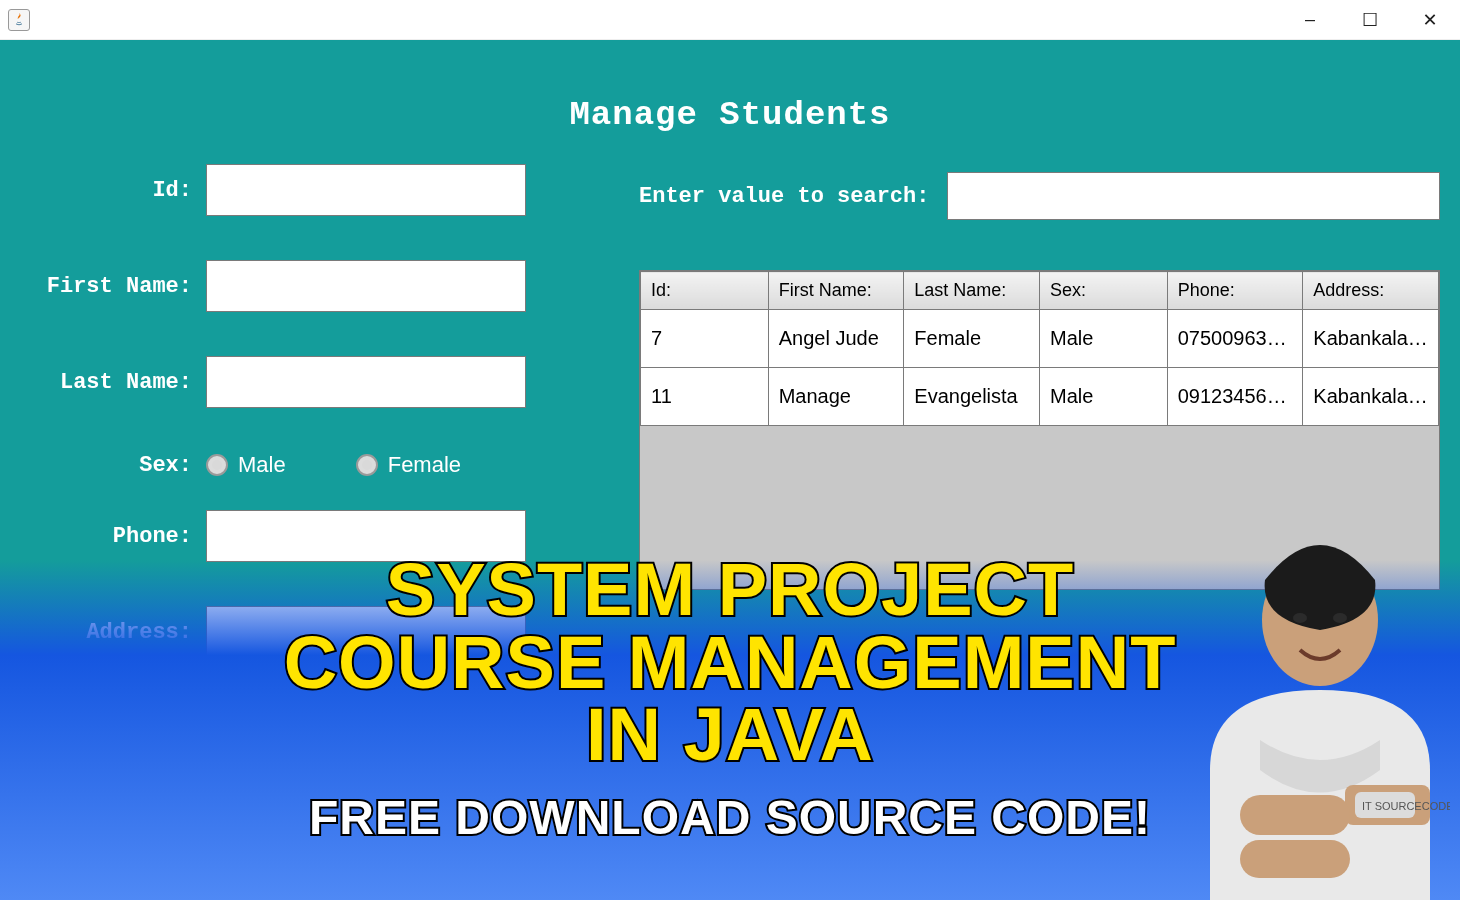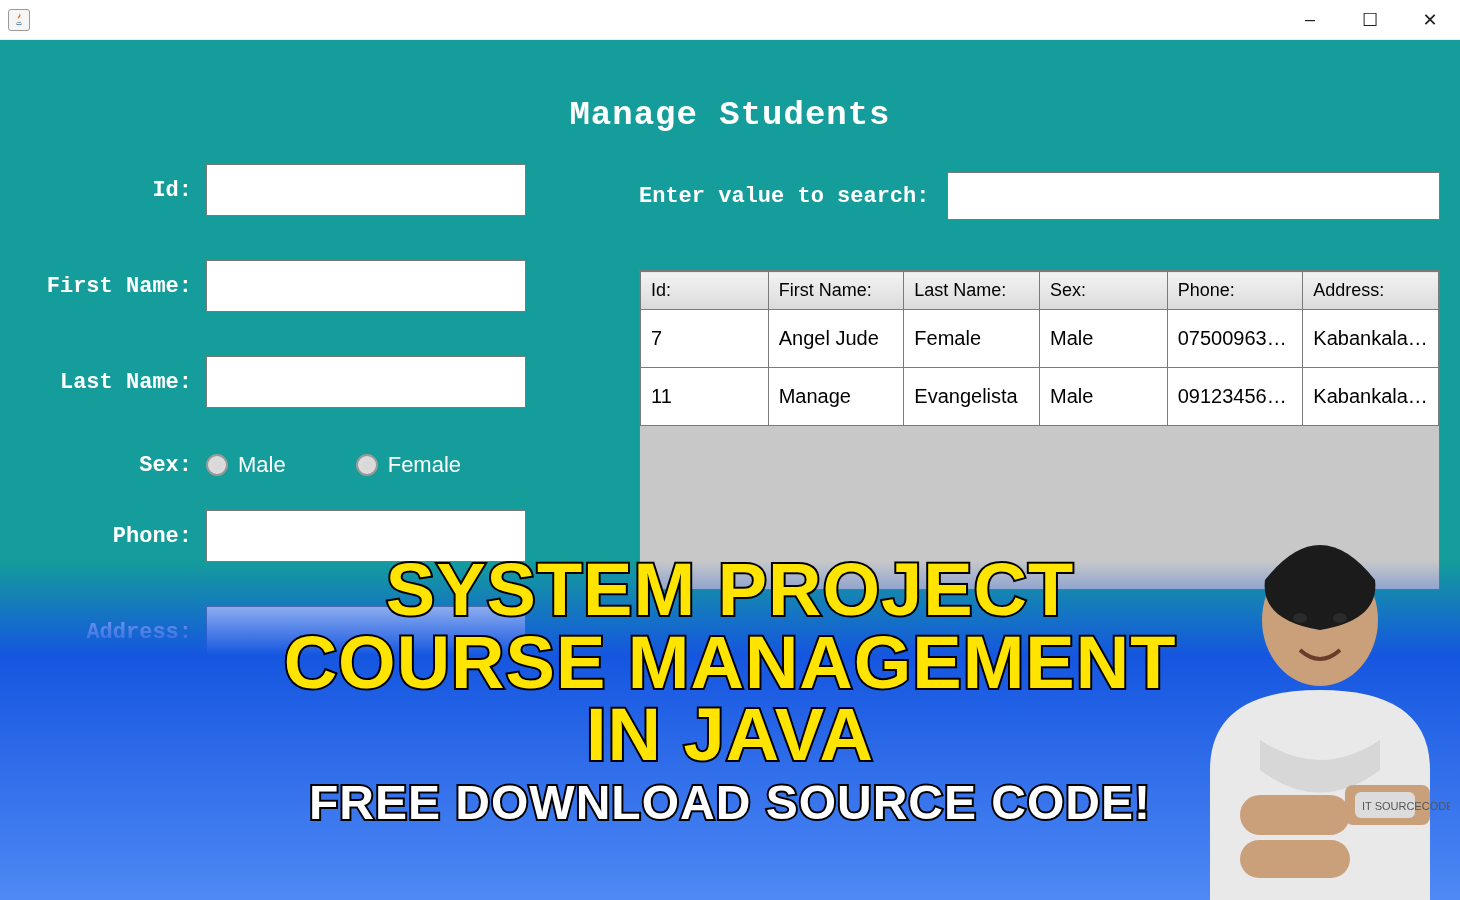--- a/index.html
+++ b/index.html
@@ -185,21 +185,21 @@
   }
   .overlay .main-title {
     color: #ffe400;
     font-size: 74px;
     -webkit-text-stroke: 4px #000;
     paint-order: stroke fill;
     text-shadow: 0 0 2px #000;
     margin-top: -6px;
   }
   .overlay .sub-title {
-    margin-top: 7px;
+    margin-top: 22px;
     color: #fff;
     font-size: 48px;
     -webkit-text-stroke: 4px #000;
     paint-order: stroke fill;
   }
 
   
   .person {
     position: absolute;
     right: 10px;

